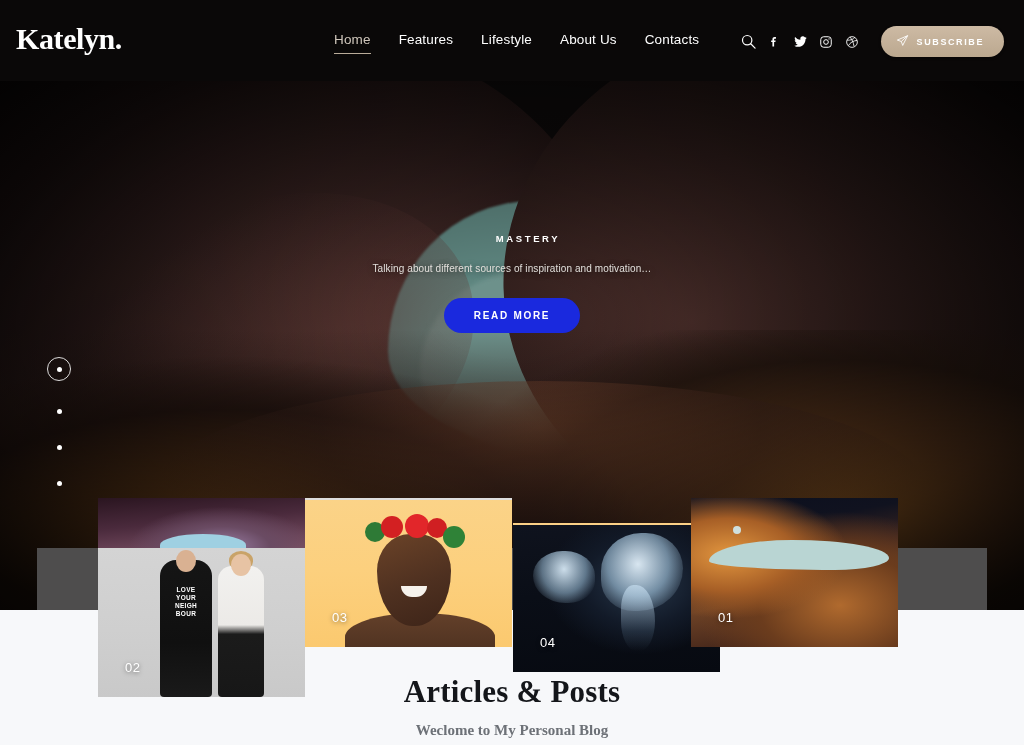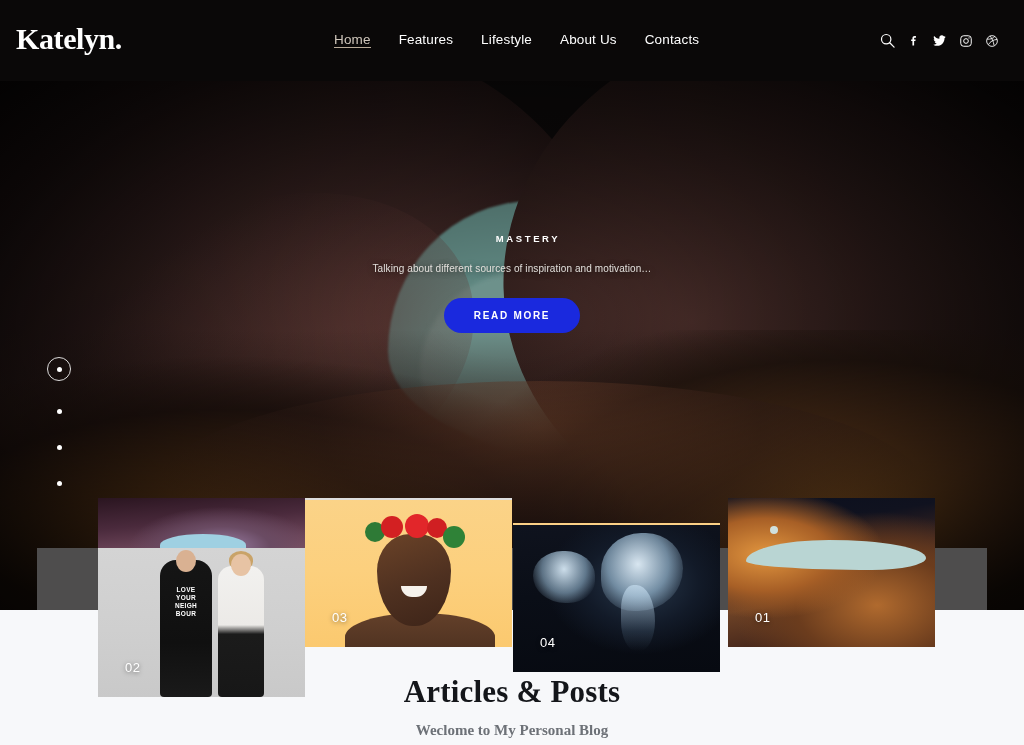--- a/index.html
+++ b/index.html
@@ -21,21 +21,21 @@
   }
   .logo {
     position:absolute; left:16px; top:24px;
     font-family:"Liberation Serif", serif;
     font-weight:700; font-size:30px; color:#ffffff;
     letter-spacing:-0.4px; line-height:1;
   }
   .nav { position:absolute; left:334px; top:32px; display:flex; gap:28px; align-items:flex-start; }
   .nav-item {
     font-size:13.5px; color:#ffffff; letter-spacing:0.15px;
-    font-weight:400; cursor:pointer; white-space:nowrap;
+    font-weight:400; cursor:pointer; padding-bottom:6px; white-space:nowrap;
     text-decoration:none;
   }
   .nav-item.active { color:#cfc6bb; border-bottom:1.5px solid #b9ab99; }
 
   .tools { position:absolute; right:20px; top:26px; display:flex; align-items:center; gap:0; }
   .ico {
     width:25px; height:29px; display:flex; align-items:center; justify-content:center;
     cursor:pointer; margin-right:0px;
   }
   .ico svg { display:block; }
@@ -147,21 +147,21 @@
   }
   .thumbs { position:absolute; left:98px; top:0; width:830px; height:745px; z-index:25; }
   .thumb {
     position:absolute; width:207px; height:149px; overflow:hidden; cursor:pointer;
   }
   .thumb .num {
     position:absolute; left:27px; bottom:22px; z-index:3;
     color:#ffffff; font-size:13px; font-weight:400; letter-spacing:.6px;
     text-shadow:0 1px 4px rgba(0,0,0,.5);
   }
-  .t1 { left:630px; top:498px;text-align:center; }
+  .t1 { left:593px; top:498px;text-align:center; }
   .t2 { left:0px;   top:548px; }
   .t3 { left:207px; top:498px; }
   .t4 { left:415px; top:523px; }
 
   .img { position:absolute; inset:0; }
 
   
   .img-canyon {
     background:
       radial-gradient(ellipse 150px 80px at 18% 38%, #e2963f 0%, #a75f26 45%, rgba(0,0,0,0) 80%),
@@ -318,20 +318,29 @@
       </div>
       <div class="ico">
         <svg width="14" height="14" viewBox="0 0 24 24" fill="none" stroke="#ffffff" stroke-width="1.5">
           <circle cx="12" cy="12" r="9.2"></circle>
           <path d="M3.6 8.8c5.6.5 10.7-1.1 13.6-5.1"></path>
           <path d="M20.6 9.3c-6 .6-11.8 3.2-14.7 9"></path>
           <path d="M8.4 3.3c3.4 3.8 6 8.9 7.1 16"></path>
         </svg>
       </div>
 
+      <button class="subscribe">
+        <span>
+          <svg width="13" height="13" viewBox="0 0 24 24" fill="none" stroke="#ffffff" stroke-width="1.6" stroke-linejoin="round">
+            <path d="M21.5 3 2.5 11.2l7.3 2.6 2.6 7.3z"></path>
+              <path d="M9.8 13.8 21.5 3"></path>
+          </svg>
+        </span>
+        <span class="lbl">SUBSCRIBE</span>
+      </button>
     </div>
   </div>
 
   <div class="hero">
     <div class="hero-bg">
       <div class="rock-a"></div>
       <div class="sky"></div>
       <div class="sky2"></div>
       <div class="rock-b"></div>
       <div class="swirl2"></div>

